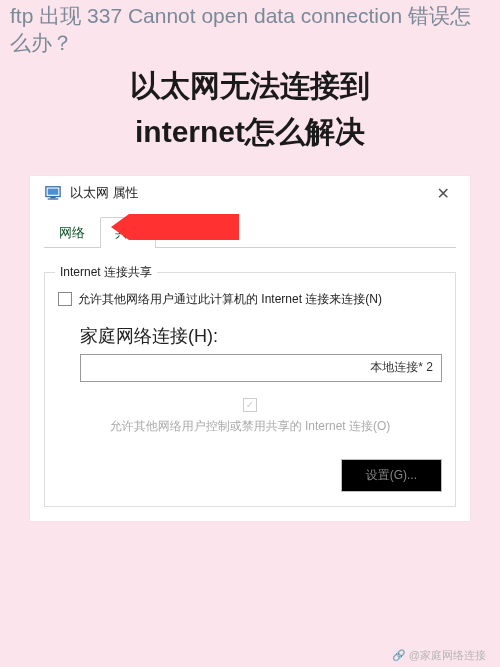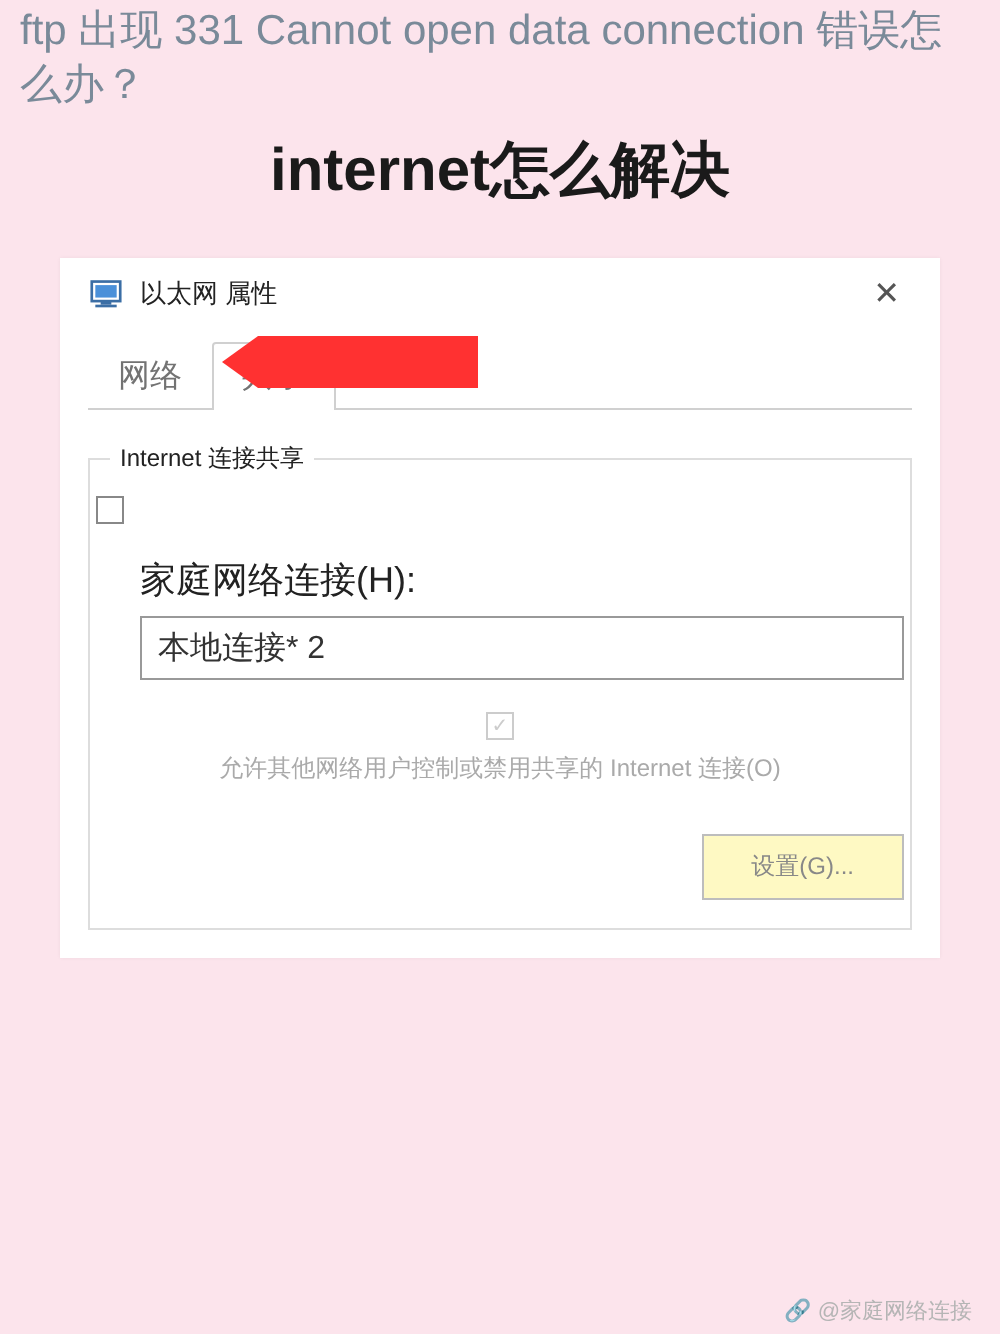--- a/index.html
+++ b/index.html
@@ -55,22 +55,22 @@
       padding: 0 6px;
     }
     .tabs {
       display: flex;
       border-bottom: 1px solid #d0d0d0;
       position: relative;
       margin-top: 6px;
     }
     .tab {
       padding: 6px 14px;
-      font-size: 16px;
-      color: #737373;
+      font-size: 13px;
+      color: #14532d;
       border: 1px solid transparent;
       border-bottom: none;
       margin-bottom: -1px;
       position: relative;
     }
     .tab.active {
       border-color: #d0d0d0;
       background: #fff;
       border-top-left-radius: 2px;
       border-top-right-radius: 2px;
@@ -92,21 +92,21 @@
       position: absolute;
       left: -18px;
       top: 50%;
       transform: translateY(-50%);
       border-right: 18px solid #ff3131;
       border-top: 13px solid transparent;
       border-bottom: 13px solid transparent;
     }
     .group-box {
       margin-top: 24px;
-      padding: 18px 3px 14px;
+      padding: 18px 13px 14px;
       border: 1px solid #ddd;
       position: relative;
     }
     .group-title {
       position: absolute;
       top: -9px;
       left: 10px;
       background: #fff;
       padding: 0 5px;
       font-size: 12px;
@@ -136,51 +136,53 @@
     .chk.disabled.checked::after { color: #ccc; }
     .field-label {
       font-size: 18px;
       color: #222;
       margin: 0 0 6px 22px;
     }
     .text-input {
       width: calc(100% - 22px);
       margin-left: 22px;
       padding: 6px 8px;
-      font-size: 16px;
+      font-size: 12px;
       border: 1px solid #999;
       background: #fff;
       color: #333;
+      text-align: right;
     }
     .btn-row {
       text-align: right;
       margin-top: 24px;
     }
     .btn {
       padding: 7px 24px;
       font-size: 12px;
-      background: #fef9c3;
+      background: #000000;
       border: 1px solid #bdbdbd;
       color: #888;
     }
     .mid-gap { height: 16px; }
     .watermark {
       position: absolute;
       right: 14px;
       bottom: 4px;
       font-size: 11px;
       color: #b5b5b5;
     }
   </style>
 </head>
 <body>
 
-<div class="top-text">ftp 出现 331 Cannot open data connection 错误怎么办？</div>
+<div class="top-text">ftp 出现 337 Cannot open data connection 错误怎么办？</div>
 
 <div class="main-title">
+  <div>以太网无法连接到</div>
   <div>internet怎么解决</div>
 </div>
 
 <div class="dialog-wrapper">
   <div class="dialog-header">
     <span class="net-icon">
       <svg viewBox="0 0 20 18">
         <rect x="2" y="2" width="16" height="11" fill="none" stroke="#3b6ea5" stroke-width="1.5"></rect>
         <rect x="4" y="4" width="12" height="7" fill="#4a90d9"></rect>
         <rect x="7" y="13" width="6" height="2" fill="#3b6ea5"></rect>
@@ -197,20 +199,21 @@
     <div class="arrow-wrapper">
       <div class="arrow"></div>
     </div>
   </div>
 
   <div class="group-box">
     <div class="group-title">Internet 连接共享</div>
 
     <div class="check-row">
       <span class="chk"></span>
+      <span>允许其他网络用户通过此计算机的 Internet 连接来连接(N)</span>
     </div>
 
     <div class="field-label">家庭网络连接(H):</div>
     <input class="text-input" type="text" readonly="" value="本地连接* 2" style="">
 
     <div class="mid-gap"></div>
 
     <div class="check-row disabled">
       <span class="chk checked disabled"></span>
       <span>允许其他网络用户控制或禁用共享的 Internet 连接(O)</span>

